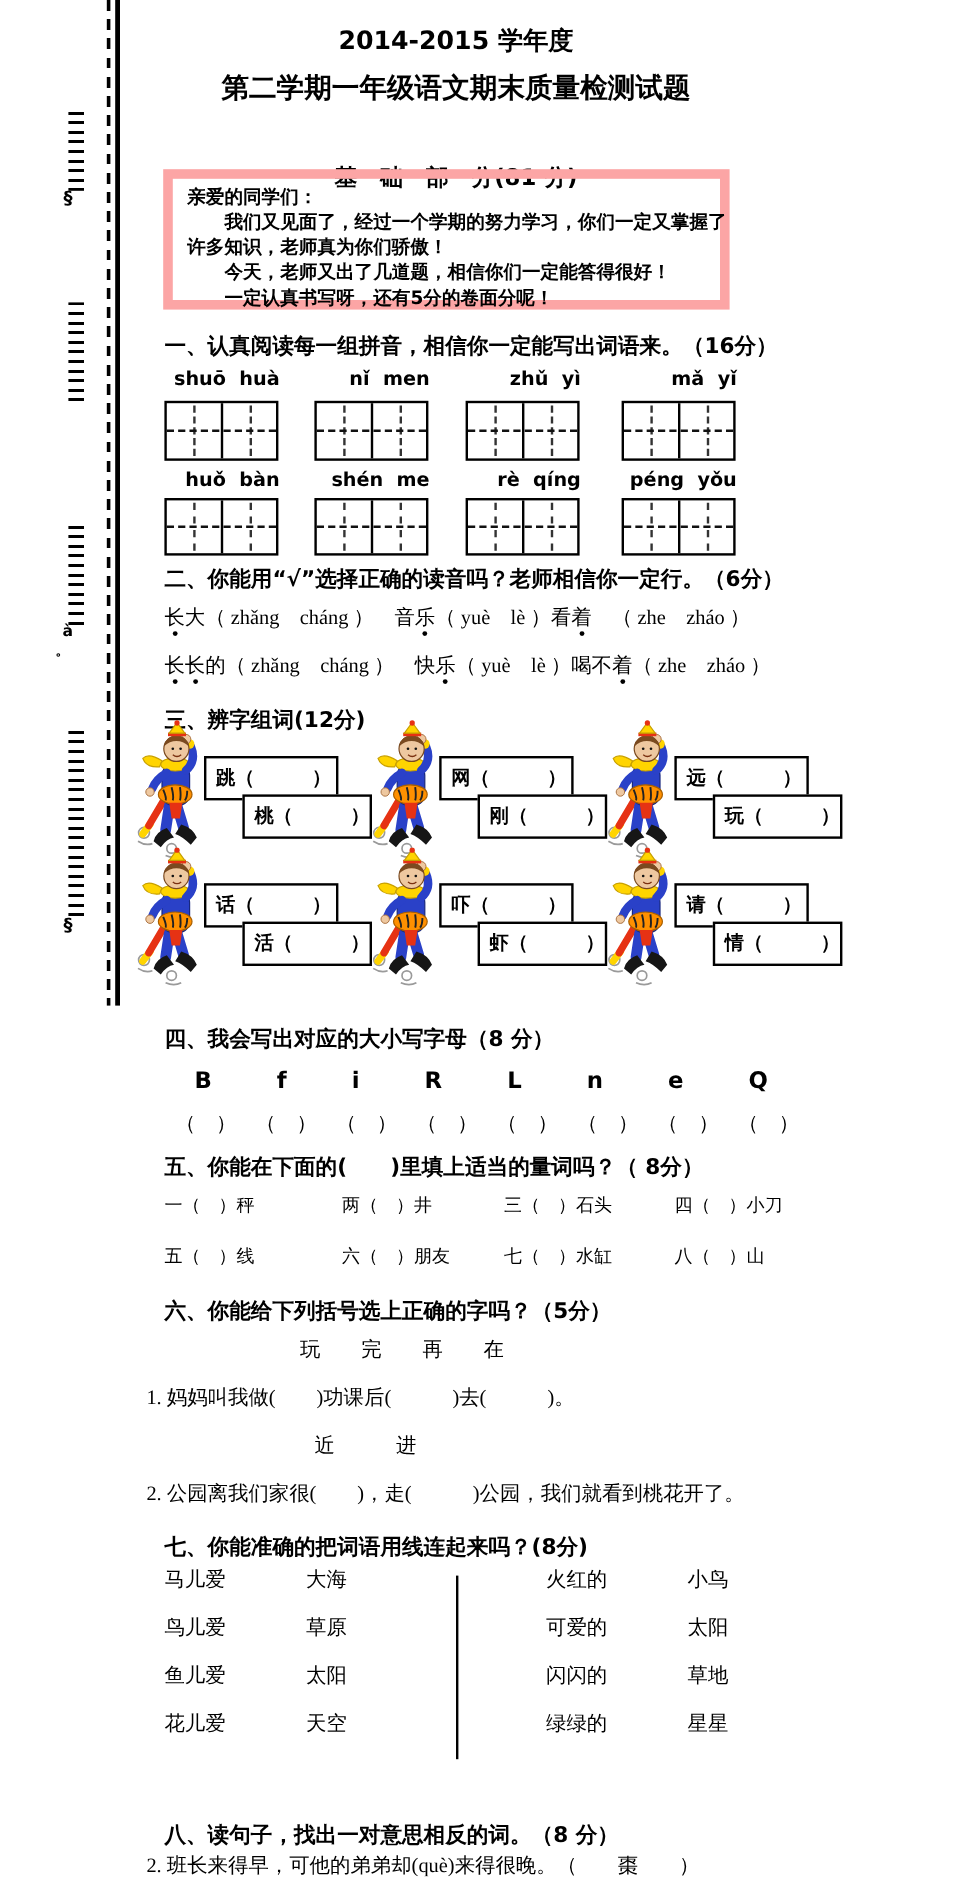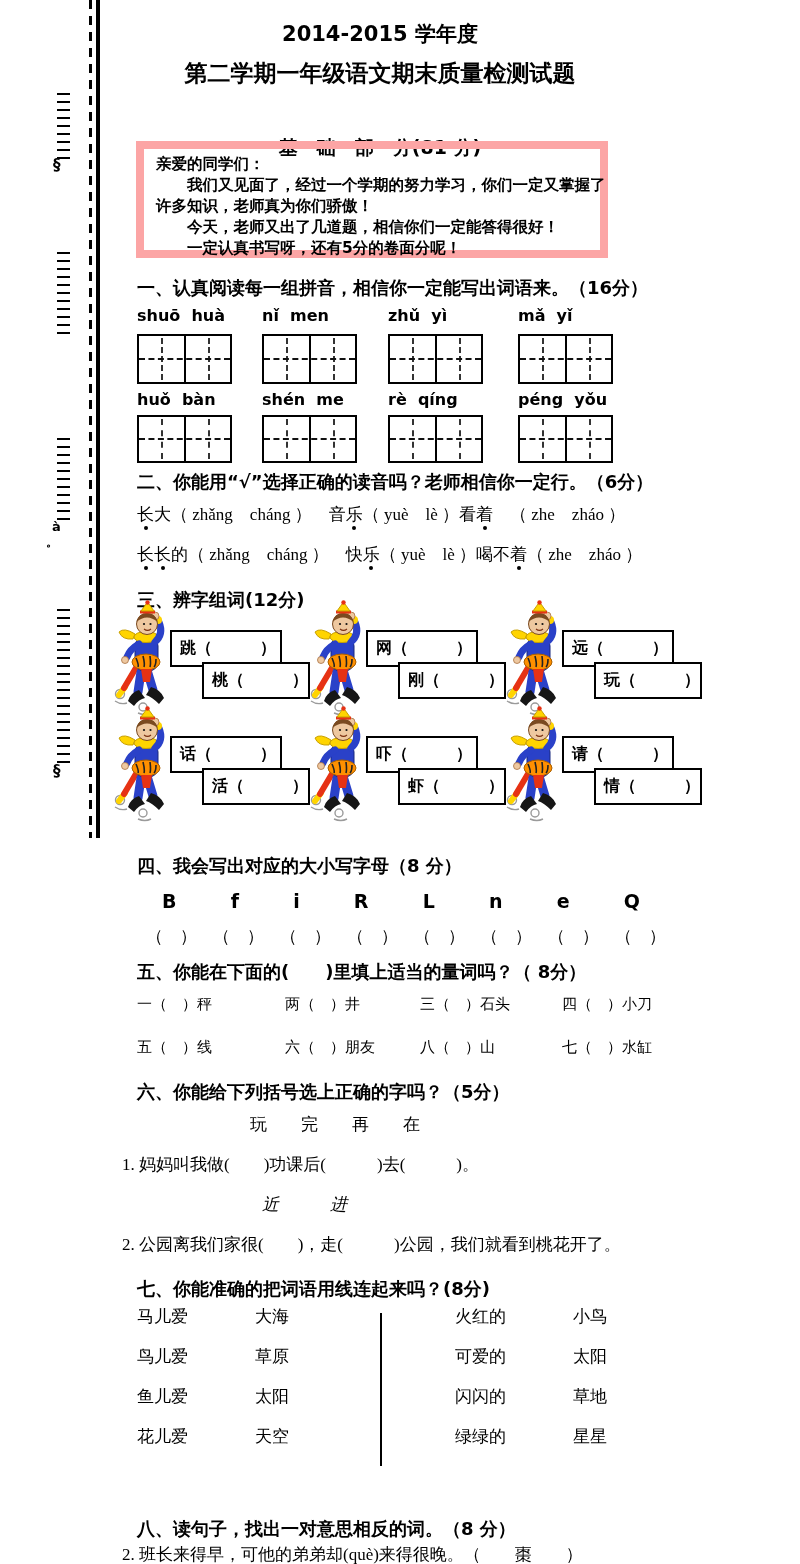--- a/index.html
+++ b/index.html
@@ -25,21 +25,21 @@
   
   .intro-box{position:absolute;left:136px;top:141px;width:472px;height:117px;box-sizing:border-box;
     border:8px solid #fca5a5;padding:5px 12px 0 12px;}
   .intro-box div{font-family:"DejaVu Sans","Liberation Sans",sans-serif;font-weight:bold;
     font-size:15.5px;line-height:21px;white-space:pre;}
   
   .shead{font-family:"DejaVu Sans","Liberation Sans",sans-serif;font-weight:bold;font-size:18px;}
   .line{font-size:17px;}
   
   .pin{font-family:"DejaVu Sans","Liberation Sans",sans-serif;font-weight:600;font-size:16px;
-       width:96px;text-align:left;}
+       width:96px;text-align:right;}
   .tzg{position:absolute;width:95px;height:50px;border:2px solid #000;box-sizing:border-box;display:flex;}
   .tzg::after{content:"";position:absolute;left:0;right:0;top:50%;margin-top:-1px;border-top:2px dashed #111;}
   .tzg .cell{flex:1;position:relative;border-right:2px solid #000;}
   .tzg .cell:last-child{border-right:none;}
   .tzg .cell::before{content:"";position:absolute;top:2px;bottom:2px;left:50%;border-left:2px dashed #333;}
   
   .emph{position:relative;display:inline-block;}
   .emph::after{content:"";position:absolute;left:50%;bottom:-4px;width:4px;height:4px;border-radius:50%;
     background:#000;transform:translateX(-50%);}
   
@@ -251,28 +251,28 @@
   </div>
 
   <div class="abs shead" style="left:137px;top:960px;">五、你能在下面的(　　)里填上适当的量词吗？（ 8分）</div>
   <div class="s5grid">
     <span>一（　）秤</span>
     <span>两（　）井</span>
     <span>三（　）石头</span>
     <span>四（　）小刀</span>
     <span>五（　）线</span>
     <span>六（　）朋友</span>
+    <span>七（　）水缸</span>
     <span>八（　）山</span>
-    <span>七（　）水缸</span>
   </div>
 
   <div class="abs shead" style="left:137px;top:1080px;">六、你能给下列括号选上正确的字吗？（5分）</div>
   <div class="abs line" style="left:250px;top:1113px;">玩　　完　　再　　在</div>
   <div class="abs line" style="left:122px;top:1153px;">1. 妈妈叫我做(　　)功课后(　　　)去(　　　)。</div>
-  <div class="abs line" style="left:262px;top:1193px;font-style:italic;">近　　　进</div>
+  <div class="abs line" style="left:262px;top:1193px;">近　　　进</div>
   <div class="abs line" style="left:122px;top:1233px;">2. 公园离我们家很(　　)，走(　　　)公园，我们就看到桃花开了。</div>
 
   <div class="abs shead" style="left:137px;top:1277px;">七、你能准确的把词语用线连起来吗？(8分)</div>
   <div class="s7col" style="left:137px;top:1305px;text-align:right;">
     <div>马儿爱</div>
     <div>鸟儿爱</div>
     <div>鱼儿爱</div>
     <div>花儿爱</div>
   </div>
   <div class="s7col" style="left:255px;top:1305px;">

